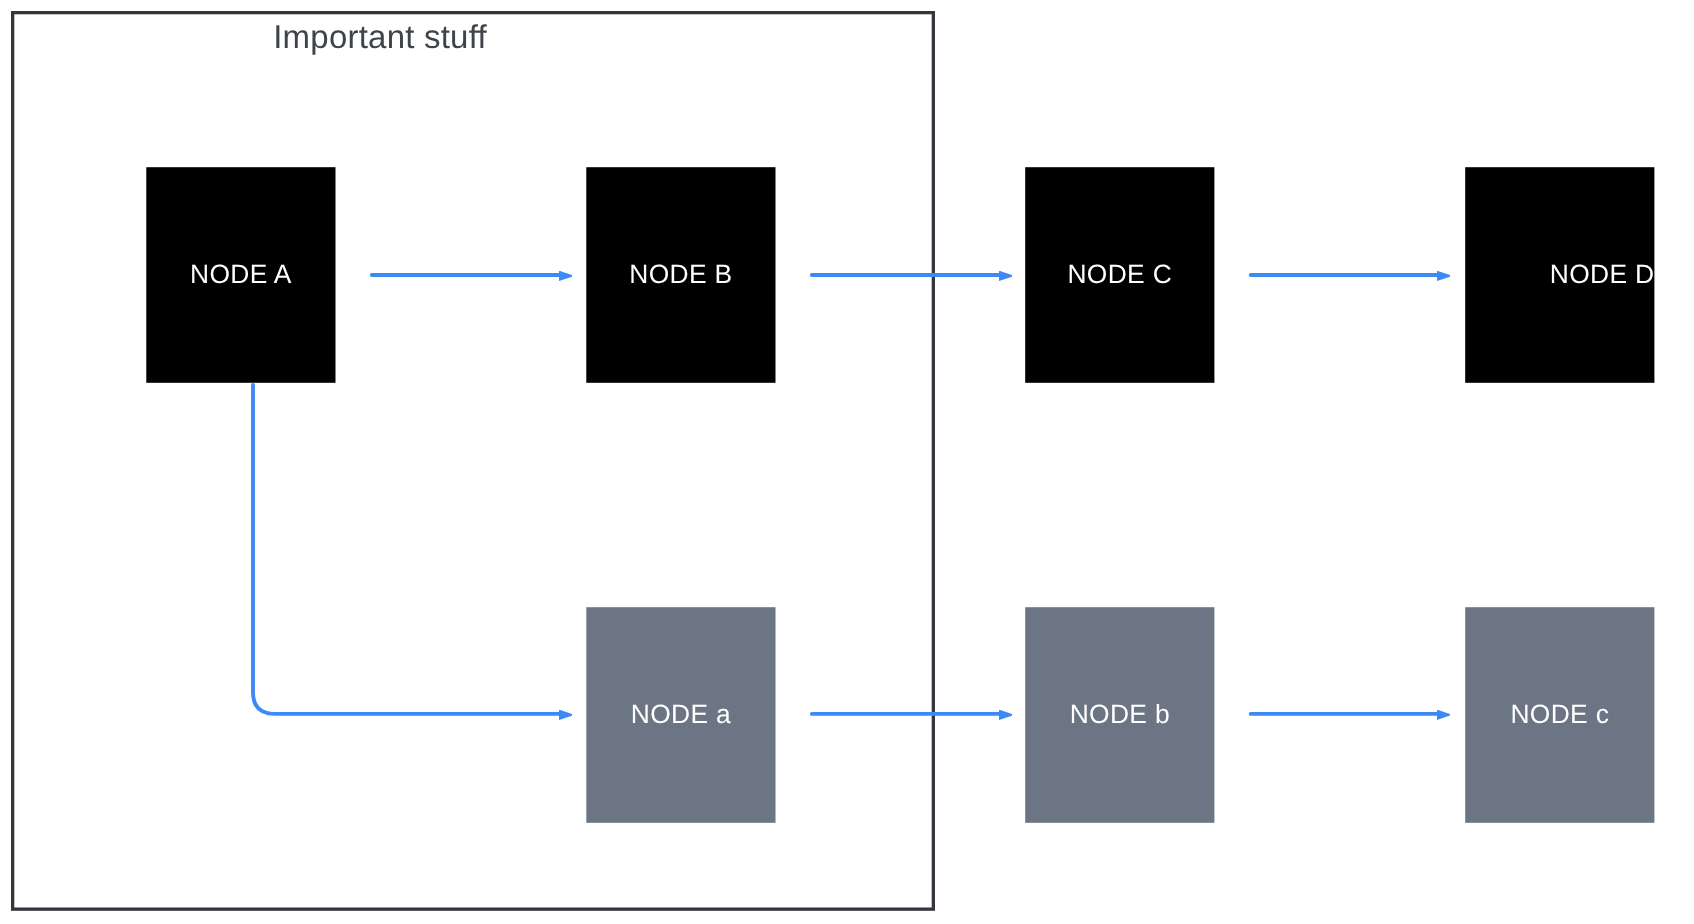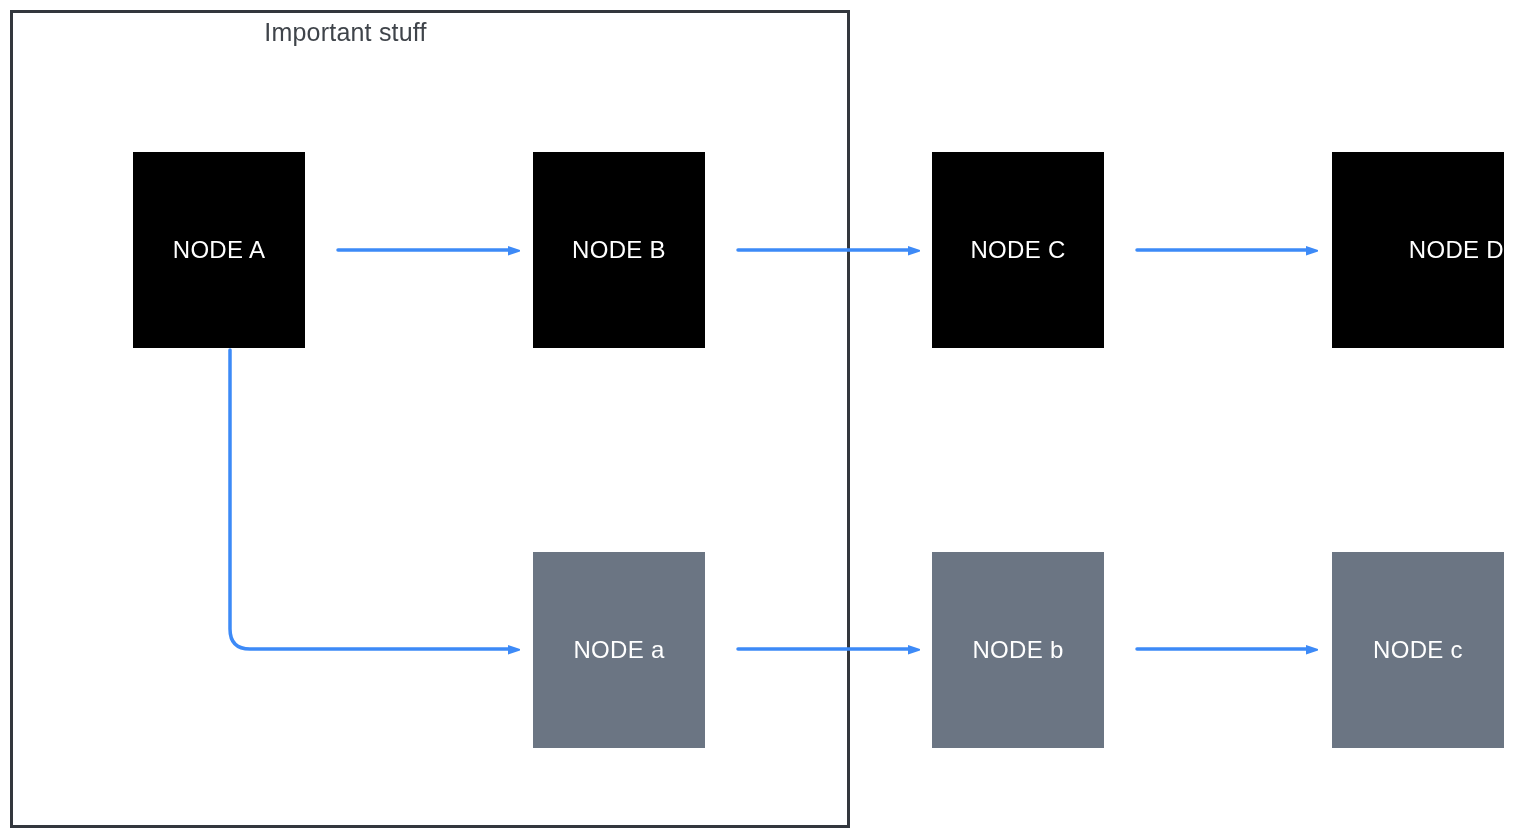--- a/index.html
+++ b/index.html
@@ -32,21 +32,21 @@
     height: 818px;
     border: 3px solid var(--frame-border);
     background: transparent;
   }
   .frame-title {
     position: absolute;
     left: 10px;
     top: 18px;
     width: 671px;
     text-align: center;
-    font-size: 25px;
+    font-size: 30px;
     font-weight: 500;
     color: var(--title-text);
     letter-spacing: 0.2px;
     pointer-events: none;
   }
   .node {
     position: absolute;
     width: 172px;
     height: 196px;
     display: flex;

